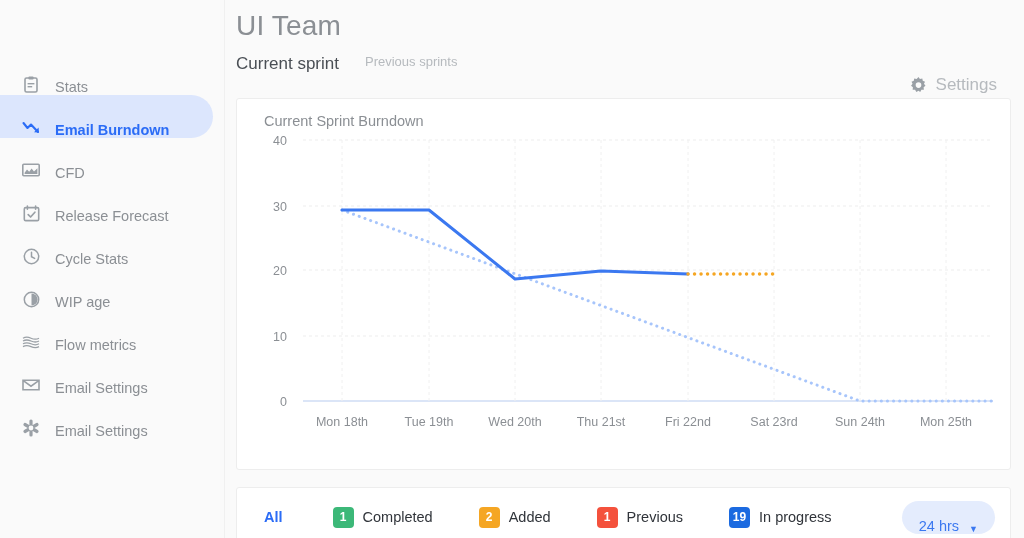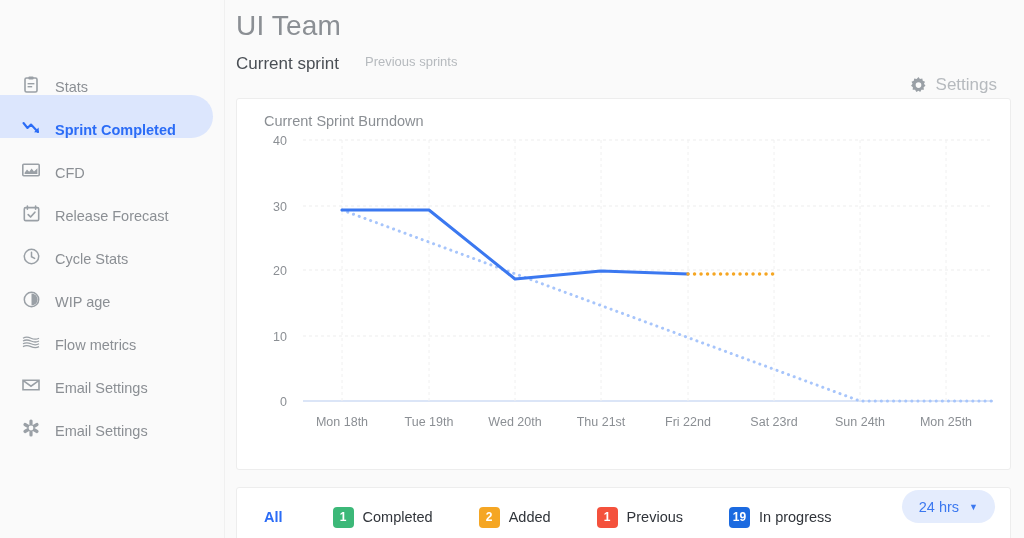--- a/index.html
+++ b/index.html
@@ -119,25 +119,25 @@
   }
   .badge {
     width: 21px; height: 21px;
     border-radius: 4px;
     color: #fff; font-size: 12px; font-weight: bold;
     display: flex; align-items: center; justify-content: center;
     margin-right: 9px;
   }
   .btab + .btab { margin-right: 46px; }
   .hrs-pill {
-    position: absolute; right: 15px; top: 2px;
+    position: absolute; right: 15px; top: 13px;
     background: #e4ecfd; color: #3b78f0;
     border-radius: 17px;
     height: 33px; padding: 0 17px;
-    display: flex; align-items: center;
+    display: flex; align-items: flex-end;
     font-size: 14.5px; cursor: pointer;
   }
   .hrs-pill .caret { margin-left: 10px; font-size: 9px; }
 </style>
 </head>
 <body>
 
 <div class="app">
 
   <nav class="sidebar">
@@ -154,21 +154,21 @@
       <span>Stats</span>
     </div>
 
     <div class="nav-item active">
       <span class="ico">
         <svg width="19" height="15" viewBox="0 0 19 15" fill="none" stroke="currentColor" stroke-width="2.1" stroke-linecap="round" stroke-linejoin="round">
           <path d="M1.5 3 L5.5 8 L9 4.5 L16 12"></path>
           <path d="M16.6 7.4 L16.9 12.4 L12 12.2" fill="currentColor" stroke="none"></path>
         </svg>
       </span>
-      <span>Sprint Completed</span>
+      <span>Email Burndown</span>
     </div>
 
     <div class="nav-item">
       <span class="ico">
         <svg width="18" height="14" viewBox="0 0 18 14" fill="currentColor">
           <rect x="0.8" y="1.2" width="16.4" height="11.6" rx="1" fill="none" stroke="currentColor" stroke-width="1.6"></rect>
           <path d="M2.6 9.8 L5 6.6 L7.2 8.8 L9.6 5.6 L12 8.4 L15.4 5.2 L15.4 11 L2.6 11 Z"></path>
         </svg>
       </span>
       <span>CFD</span>

